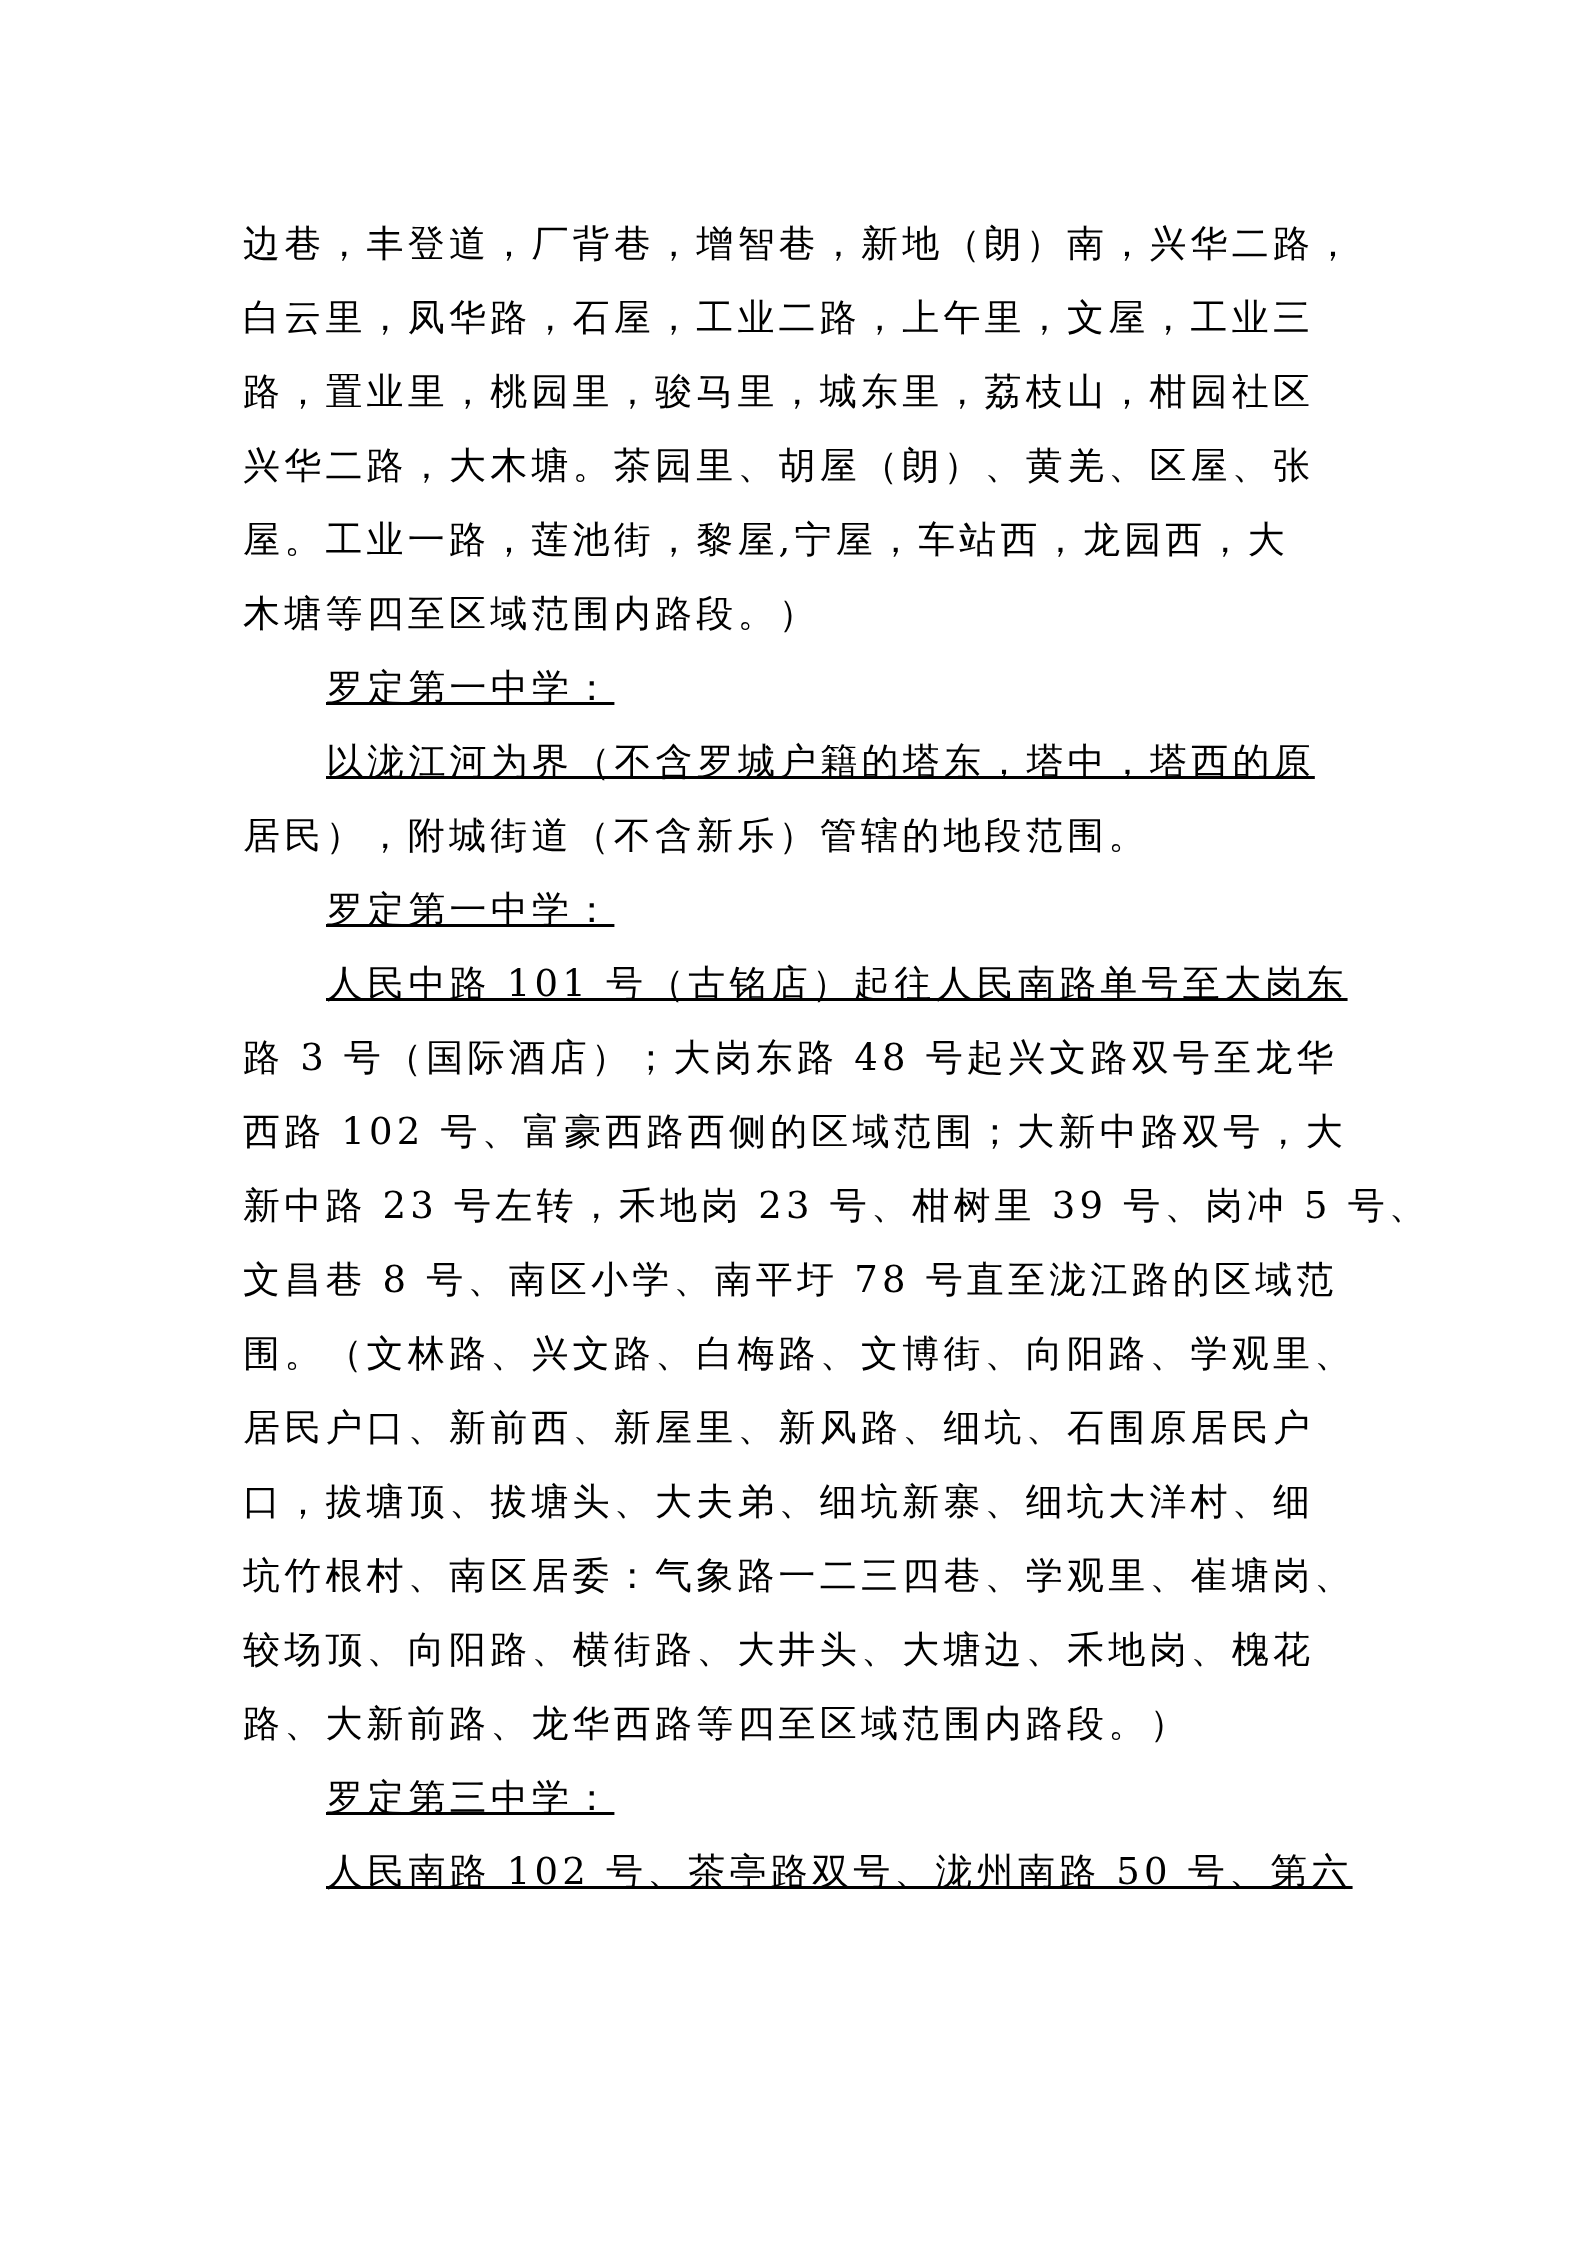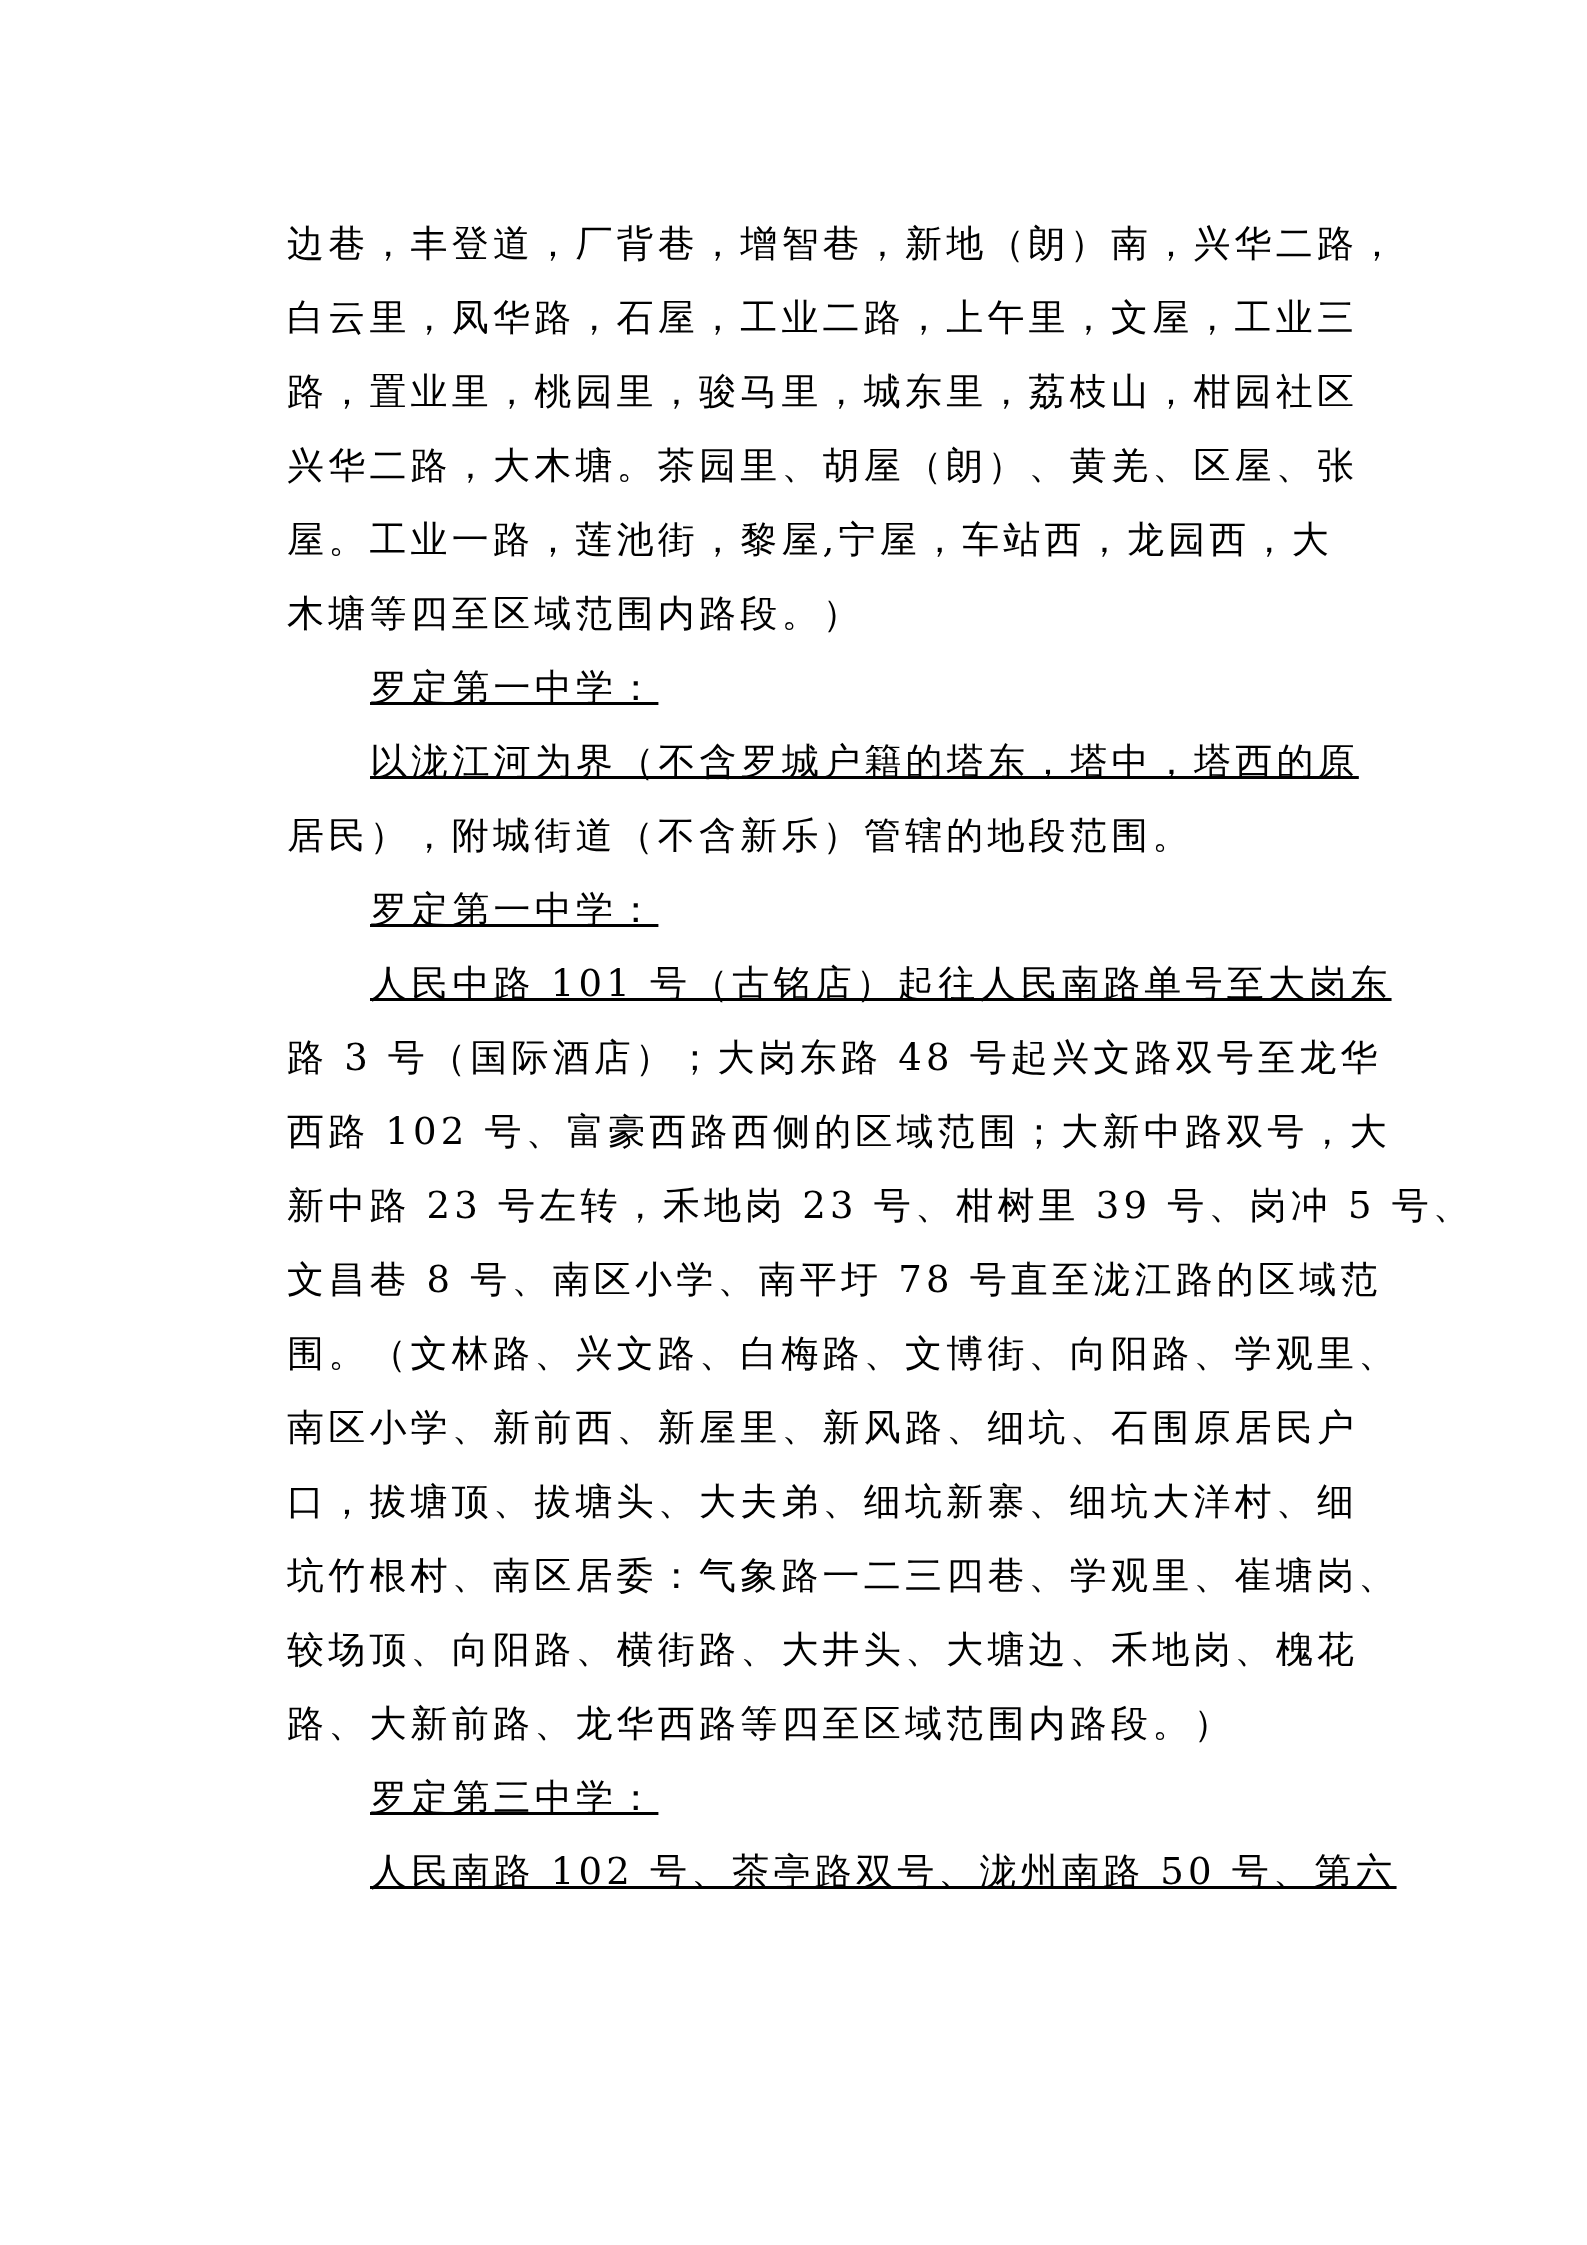--- a/index.html
+++ b/index.html
@@ -11,21 +11,20 @@
       width: 1587px;
       height: 2245px;
       position: relative;
       overflow: hidden;
     }
     .page {
       position: absolute;
       left: 243px;
       top: 207px;
       width: 1110px;
-      margin-left: 44px;
     }
     .line {
       height: 74px;
       line-height: 74px;
       font-family: "DejaVu Serif", "Liberation Serif", serif;
       font-size: 37px;
       color: #000000;
       white-space: nowrap;
       letter-spacing: 4.2px;
     }
@@ -47,20 +46,20 @@
   <div class="line indent">罗定第一中学：</div>
   <div class="line indent">以泷江河为界（不含罗城户籍的塔东，塔中，塔西的原</div>
   <div class="line">居民），附城街道（不含新乐）管辖的地段范围。</div>
   <div class="line indent">罗定第一中学：</div>
   <div class="line indent">人民中路 101 号（古铭店）起往人民南路单号至大岗东</div>
   <div class="line">路 3 号（国际酒店）；大岗东路 48 号起兴文路双号至龙华</div>
   <div class="line">西路 102 号、富豪西路西侧的区域范围；大新中路双号，大</div>
   <div class="line">新中路 23 号左转，禾地岗 23 号、柑树里 39 号、岗冲 5 号、</div>
   <div class="line">文昌巷 8 号、南区小学、南平圩 78 号直至泷江路的区域范</div>
   <div class="line">围。（文林路、兴文路、白梅路、文博街、向阳路、学观里、</div>
-  <div class="line">南区小学、新前西、新屋里、新风路、细坑、石围原居民户</div>
+  <div class="line">居民户口、新前西、新屋里、新风路、细坑、石围原居民户</div>
   <div class="line">口，拔塘顶、拔塘头、大夫弟、细坑新寨、细坑大洋村、细</div>
   <div class="line">坑竹根村、南区居委：气象路一二三四巷、学观里、崔塘岗、</div>
   <div class="line">较场顶、向阳路、横街路、大井头、大塘边、禾地岗、槐花</div>
   <div class="line">路、大新前路、龙华西路等四至区域范围内路段。）</div>
   <div class="line indent">罗定第三中学：</div>
   <div class="line indent">人民南路 102 号、茶亭路双号、泷州南路 50 号、第六</div>
 </div>
 
 </body></html>

